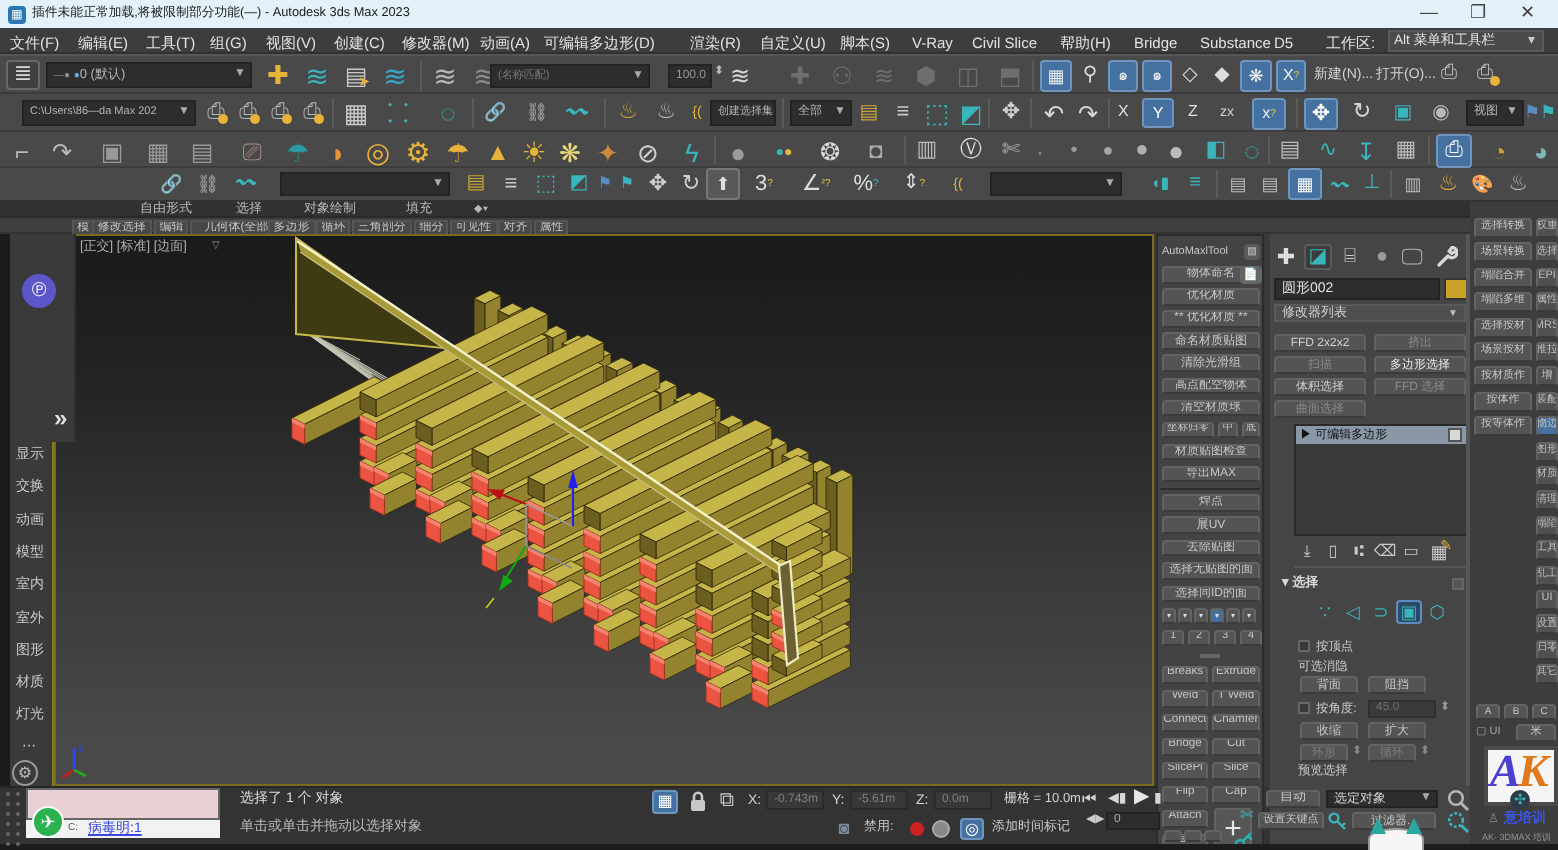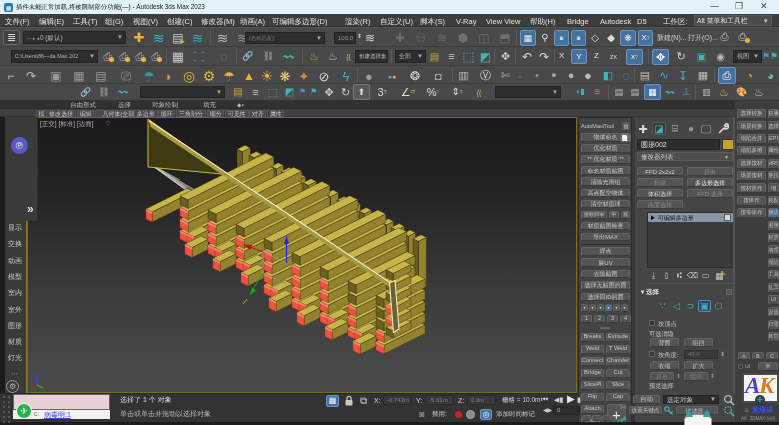--- a/index.html
+++ b/index.html
@@ -22,24 +22,24 @@
 <div class="a" style="left:105px;top:18px;font-size:7.5px;color:#e2e2e2;white-space:nowrap;line-height:1;">组(G)</div>
 <div class="a" style="left:133px;top:18px;font-size:7.5px;color:#e2e2e2;white-space:nowrap;line-height:1;">视图(V)</div>
 <div class="a" style="left:167px;top:18px;font-size:7.5px;color:#e2e2e2;white-space:nowrap;line-height:1;">创建(C)</div>
 <div class="a" style="left:201px;top:18px;font-size:7.5px;color:#e2e2e2;white-space:nowrap;line-height:1;">修改器(M)</div>
 <div class="a" style="left:240px;top:18px;font-size:7.5px;color:#e2e2e2;white-space:nowrap;line-height:1;">动画(A)</div>
 <div class="a" style="left:272px;top:18px;font-size:7.5px;color:#e2e2e2;white-space:nowrap;line-height:1;">可编辑多边形(D)</div>
 <div class="a" style="left:345px;top:18px;font-size:7.5px;color:#e2e2e2;white-space:nowrap;line-height:1;">渲染(R)</div>
 <div class="a" style="left:380px;top:18px;font-size:7.5px;color:#e2e2e2;white-space:nowrap;line-height:1;">自定义(U)</div>
 <div class="a" style="left:420px;top:18px;font-size:7.5px;color:#e2e2e2;white-space:nowrap;line-height:1;">脚本(S)</div>
 <div class="a" style="left:456px;top:18px;font-size:7.5px;color:#e2e2e2;white-space:nowrap;line-height:1;">V-Ray</div>
-<div class="a" style="left:486px;top:18px;font-size:7.5px;color:#e2e2e2;white-space:nowrap;line-height:1;">View View</div>
+<div class="a" style="left:486px;top:18px;font-size:7.5px;color:#e2e2e2;white-space:nowrap;line-height:1;">Civil Slice</div>
 <div class="a" style="left:530px;top:18px;font-size:7.5px;color:#e2e2e2;white-space:nowrap;line-height:1;">帮助(H)</div>
 <div class="a" style="left:567px;top:18px;font-size:7.5px;color:#e2e2e2;white-space:nowrap;line-height:1;">Bridge</div>
-<div class="a" style="left:600px;top:18px;font-size:7.5px;color:#e2e2e2;white-space:nowrap;line-height:1;">Autodesk</div>
+<div class="a" style="left:600px;top:18px;font-size:7.5px;color:#e2e2e2;white-space:nowrap;line-height:1;">Substance</div>
 <div class="a" style="left:637px;top:18px;font-size:7.5px;color:#e2e2e2;white-space:nowrap;line-height:1;">D5</div>
 <div class="a" style="left:663px;top:18px;font-size:7.5px;color:#e2e2e2;white-space:nowrap;line-height:1;">工作区:</div>
 <div class="a" style="left:694px;top:15px;width:78px;height:11px;background:#4b4b4b;border:1px solid #5a5a5a;"></div>
 <div class="a" style="left:697px;top:18px;font-size:6.8px;color:#e2e2e2;white-space:nowrap;line-height:1;">Alt 菜单和工具栏</div>
 <div class="a" style="left:764px;top:17px;font-size:7px;color:#ccc;white-space:nowrap;line-height:1;">▾</div>
 <div class="a" style="left:0px;top:27px;width:779px;height:20px;background:#494949;border-top:1px solid #565656;border-bottom:1px solid #3c3c3c;"></div>
 <div class="ic" style="left:3px;top:30px;width:17px;height:15px;background:#404040;font-size:11px;color:#d8d8d8;border:1px solid #686868;">≣</div>
 <div class="fld" style="left:23px;top:31px;width:103px;height:13px;font-size:6.5px;line-height:11px;padding-left:3px;color:#b5b5b5;"><span style="color:#8b8b8b;font-size:5px;">—●</span> <span style="color:#6fa8dc;font-size:5px;">●</span>0 (默认)<span style="float:right;color:#aaa;font-size:6px;margin-right:2px;">▼</span></div>
 <div class="ic" style="left:131px;top:30px;width:16px;height:15px;background:transparent;font-size:13px;color:#e8b33a;">✚</div>
 <div class="ic" style="left:150px;top:30px;width:17px;height:15px;background:transparent;font-size:14px;color:#3ab5bb;">≋</div>

